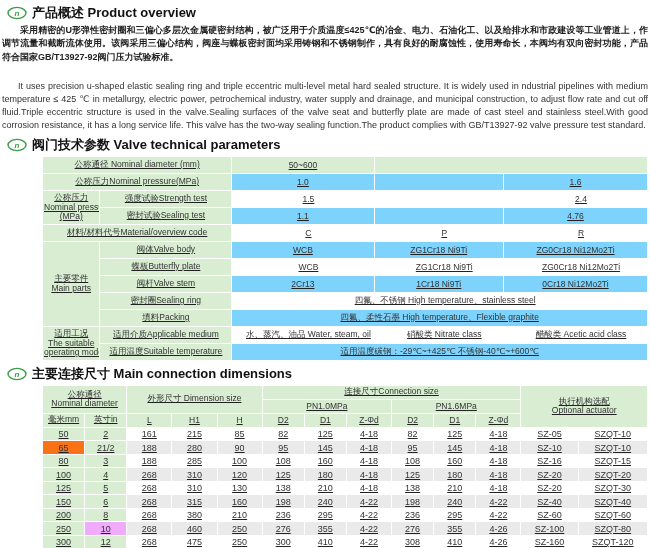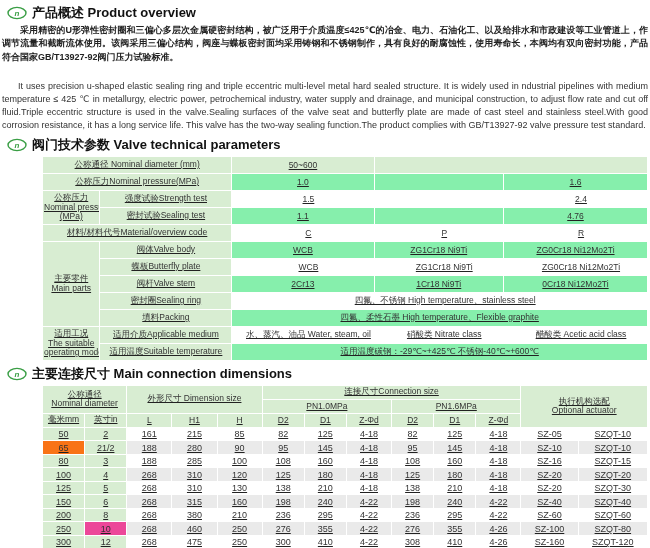--- a/index.html
+++ b/index.html
@@ -14,21 +14,21 @@
   .para.zh{font-weight:bold;line-height:13.4px;text-indent:18px;color:#222;}
   .para.en{line-height:12.9px;text-indent:16px;color:#333;margin-top:16px;}
   table{border-collapse:collapse;table-layout:fixed;width:606px;margin-left:42px;text-decoration:underline;}
   td,th{border:1px solid #fff;padding:0 1px;text-align:center;vertical-align:middle;
         overflow:hidden;white-space:nowrap;}
   .bl{display:block;line-height:1.12;}
   
   .tech td{height:16px;font-size:8.5px;color:#333;}
   .tech .g{background:#d8edd2;}
   .tech tr.w  td.v{background:#ffffff;padding-left:12px;}
-  .tech tr.gy td.v{background:#86efac;}
+  .tech tr.gy td.v{background:#7dd3fc;}
   
   .dims th{background:#d8edd2;font-weight:normal;font-size:8.5px;height:13px;color:#333;}
   .dims td{height:12.5px;font-size:9px;color:#333;}
   .dims tbody tr:nth-child(odd)  td{background:#ffffff;}
   .dims tbody tr:nth-child(even) td{background:#eaeaea;}
 </style>
 </head>
 <body>
 
 <div class="sec-h">
@@ -302,21 +302,21 @@
         <td>295</td>
         <td>4-22</td>
         <td>236</td>
         <td>295</td>
         <td>4-22</td>
         <td>SZ-60</td>
         <td>SZQT-60</td>
       </tr>
       <tr>
         <td style="background: rgb(216, 237, 210);">250</td>
-        <td style="background: #ec4899;">10</td>
+        <td style="background: #f0abfc;">10</td>
         <td>268</td>
         <td>460</td>
         <td>250</td>
         <td>276</td>
         <td>355</td>
         <td>4-22</td>
         <td>276</td>
         <td>355</td>
         <td>4-26</td>
         <td>SZ-100</td>

